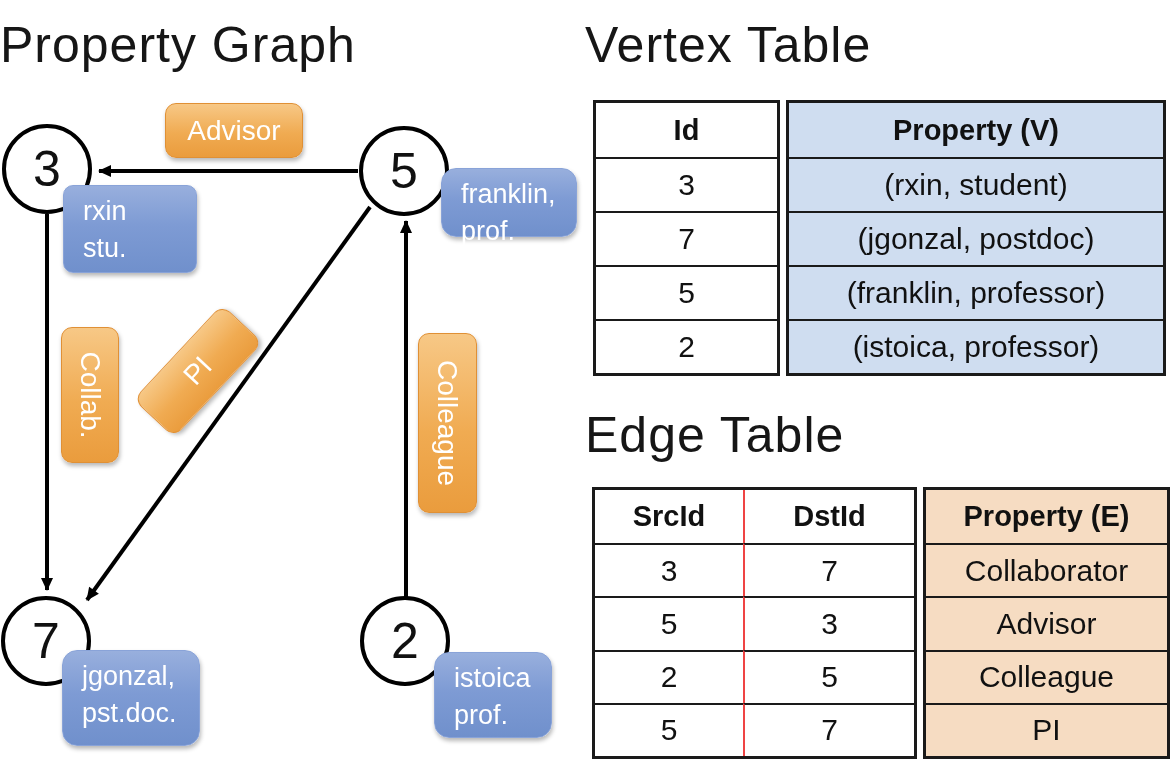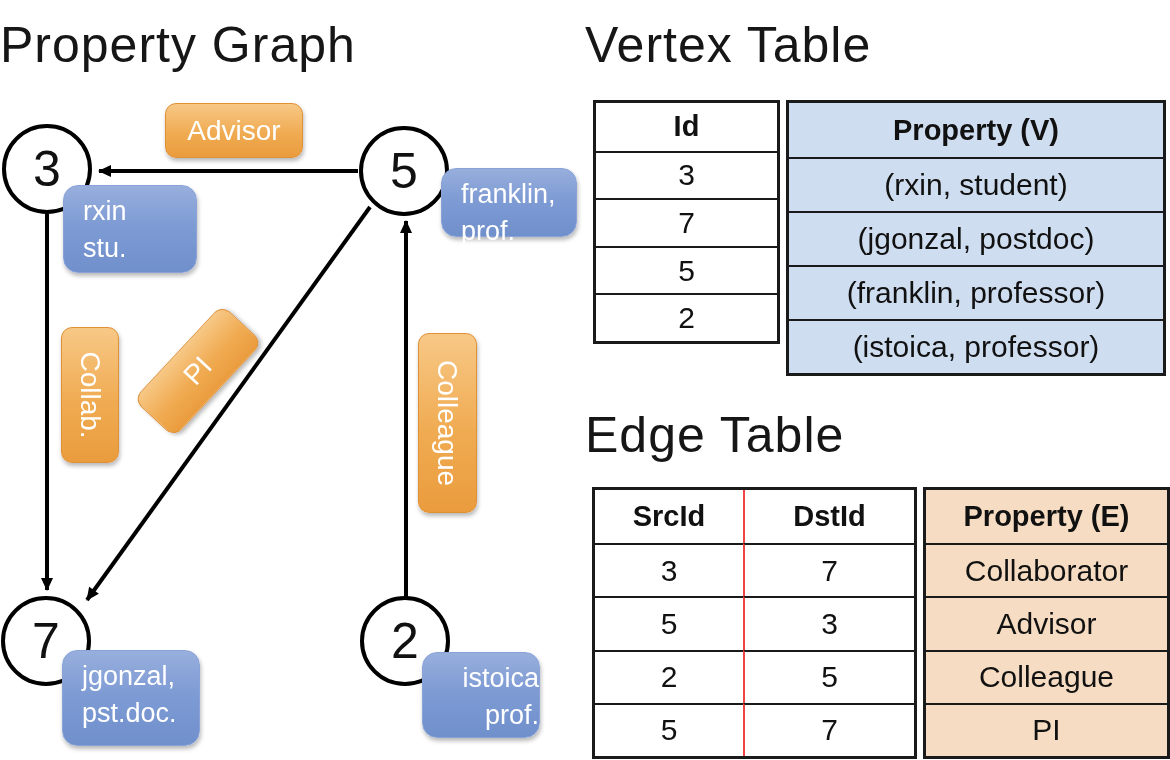--- a/index.html
+++ b/index.html
@@ -72,51 +72,51 @@
   <div class="node" style="left:359px;top:126px;">
     <span>5</span>
   </div>
   <div class="node" style="left:1px;top:596px;">
     <span>7</span>
   </div>
   <div class="node" style="left:360px;top:596px;">
     <span>2</span>
   </div>
 
-  <div class="vbox" style="left:63px;top:185px;width:134px;height:88px;">
+  <div class="vbox" style="left:63px;top:185px;width:134px;height:88px;border-radius:10px;">
     <div>rxin</div>
     <div>stu.</div>
   </div>
   <div class="vbox" style="left:422px;top:168px;width:136px;height:69px;margin-left:19px;">
     <div>franklin,</div>
     <div>prof.</div>
   </div>
   <div class="vbox" style="left:62px;top:650px;width:138px;height:96px;">
     <div>jgonzal,</div>
     <div>pst.doc.</div>
   </div>
-  <div class="vbox" style="left:422px;top:652px;width:118px;height:86px;text-align:right;">
+  <div class="vbox" style="left:434px;top:652px;width:118px;height:86px;">
     <div>istoica</div>
     <div>prof.</div>
   </div>
 
   <div class="elabel" style="left:165px;top:103px;width:138px;height:55px;">
     <span>Advisor</span>
   </div>
   <div class="elabel" style="left:61px;top:327px;width:58px;height:136px;">
     <span class="vtext">Collab.</span>
   </div>
   <div class="elabel" style="left:133px;top:343px;width:130px;height:56px;transform:rotate(-47deg);">
     <span>PI</span>
   </div>
   <div class="elabel" style="left:418px;top:333px;width:59px;height:180px;">
     <span class="vtext">Colleague</span>
   </div>
 
-  <div class="tbl" style="left:593px;top:100px;width:187px;height:244px;background:#fff;grid-template-rows:repeat(5,1fr);">
+  <div class="tbl" style="left:593px;top:100px;width:187px;height:276px;background:#fff;grid-template-rows:repeat(5,1fr);">
     <div class="cell hdr first">Id</div>
     <div class="cell">3</div>
     <div class="cell">7</div>
     <div class="cell">5</div>
     <div class="cell">2</div>
   </div>
 
   <div class="tbl" style="left:786px;top:100px;width:380px;height:276px;background:#cfddf0;grid-template-rows:repeat(5,1fr);">
     <div class="cell hdr first">Property (V)</div>
     <div class="cell">(rxin, student)</div>

